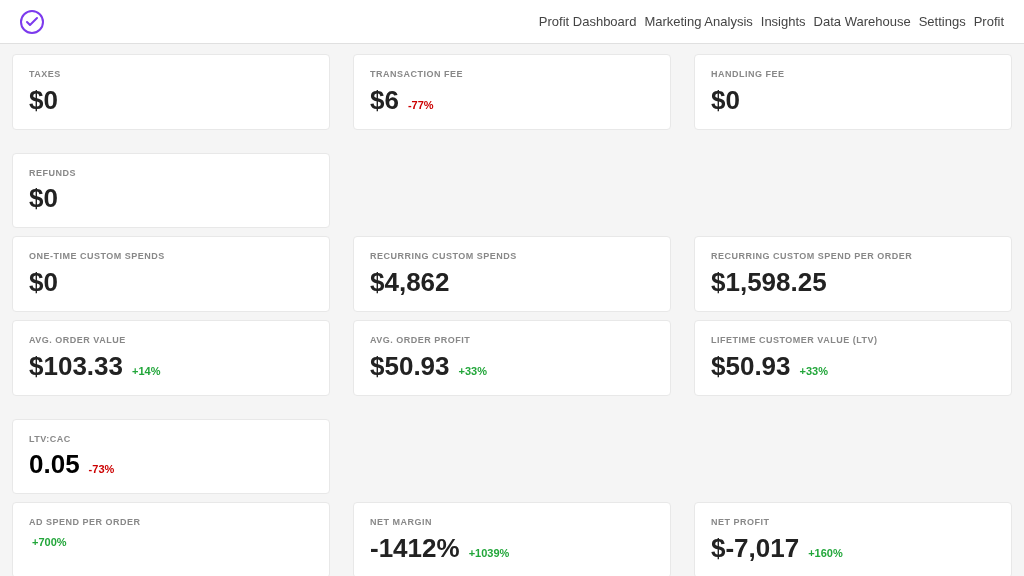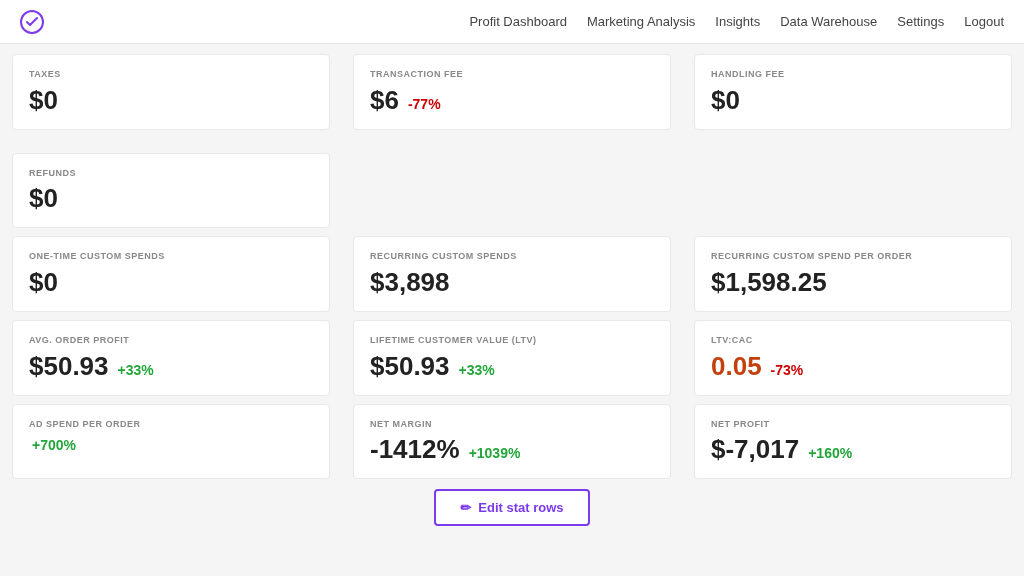--- a/index.html
+++ b/index.html
@@ -32,21 +32,21 @@
       color: #333;
       margin-right: auto;
     }
     .brand-icon {
       width: 24px;
       height: 24px;
     }
     .nav-links {
       display: flex;
       align-items: center;
-      gap: 20px;
+      gap: 8px;
     }
     .nav-link {
       font-size: 13px;
       color: #444;
       text-decoration: none;
       cursor: pointer;
     }
 
     
     .content {
@@ -92,25 +92,25 @@
     }
 
     .stat-value {
       font-size: 26px;
       font-weight: 700;
       color: #222;
       line-height: 1;
     }
 
     .stat-value.red {
-      color: #c2410c;
+      color: #000000;
     }
 
     .badge {
-      font-size: 14px;
+      font-size: 11px;
       font-weight: 700;
       border-radius: 3px;
       padding: 1px 3px;
     }
     .badge.green { color: #22a63a; }
     .badge.red-badge { color: #cc0000; }
 
     
     .edit-row {
       display: flex;
@@ -146,21 +146,21 @@
       <path d="M7 12l3 3 7-7" stroke="#7c3aed" stroke-width="2" stroke-linecap="round" stroke-linejoin="round"></path>
     </svg>
     <span></span>
   </div>
   <div class="nav-links">
   <a class="nav-link">Profit Dashboard</a>
       <a class="nav-link">Marketing Analysis</a>
       <a class="nav-link">Insights</a>
       <a class="nav-link">Data Warehouse</a>
       <a class="nav-link">Settings</a>
-      <a class="nav-link">Logout</a>
+      <a class="nav-link">Profit</a>
     </div>
 </nav>
 
 <div class="content">
   <div id="stats-container">
       <div class="stats-grid">
         <div class="stat-card">
           <div class="stat-label">TAXES</div>
           <div class="stat-value-row">
             <span class="stat-value">$0</span>
@@ -189,31 +189,38 @@
       <div class="stats-grid">
         <div class="stat-card">
           <div class="stat-label">ONE-TIME CUSTOM SPENDS</div>
           <div class="stat-value-row">
             <span class="stat-value">$0</span>
           </div>
         </div>
         <div class="stat-card">
           <div class="stat-label">RECURRING CUSTOM SPENDS</div>
           <div class="stat-value-row">
-            <span class="stat-value">$3,898</span>
+            <span class="stat-value">$4,862</span>
           </div>
         </div>
         <div class="stat-card">
           <div class="stat-label">RECURRING CUSTOM SPEND PER ORDER</div>
           <div class="stat-value-row">
             <span class="stat-value">$1,598.25</span>
           </div>
         </div>
       </div>
       <div class="stats-grid">
+        <div class="stat-card">
+          <div class="stat-label">AVG. ORDER VALUE</div>
+          <div class="stat-value-row">
+            <span class="stat-value">$103.33</span>
+            <span class="badge green">+14%</span>
+          </div>
+        </div>
         <div class="stat-card">
           <div class="stat-label">AVG. ORDER PROFIT</div>
           <div class="stat-value-row">
             <span class="stat-value">$50.93</span>
             <span class="badge green">+33%</span>
           </div>
         </div>
         <div class="stat-card">
           <div class="stat-label">LIFETIME CUSTOMER VALUE (LTV)</div>
           <div class="stat-value-row">

